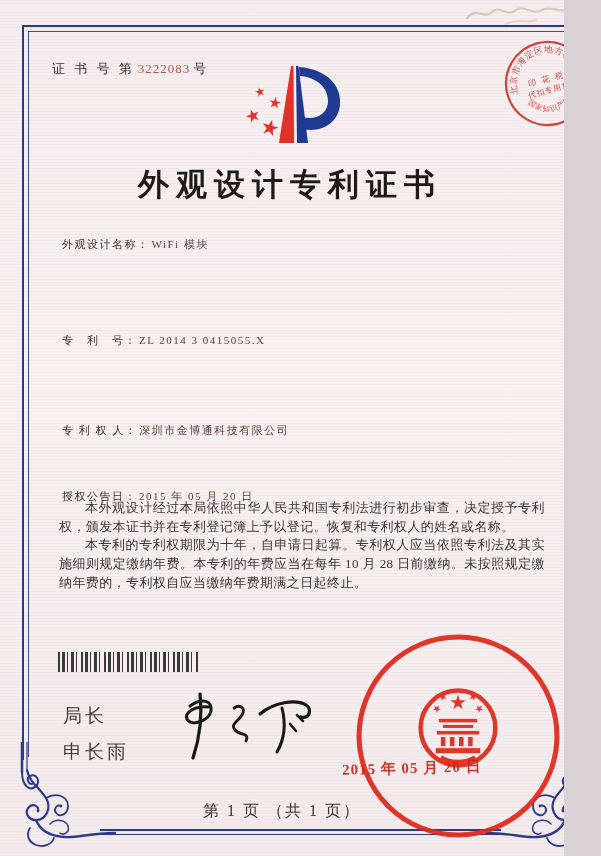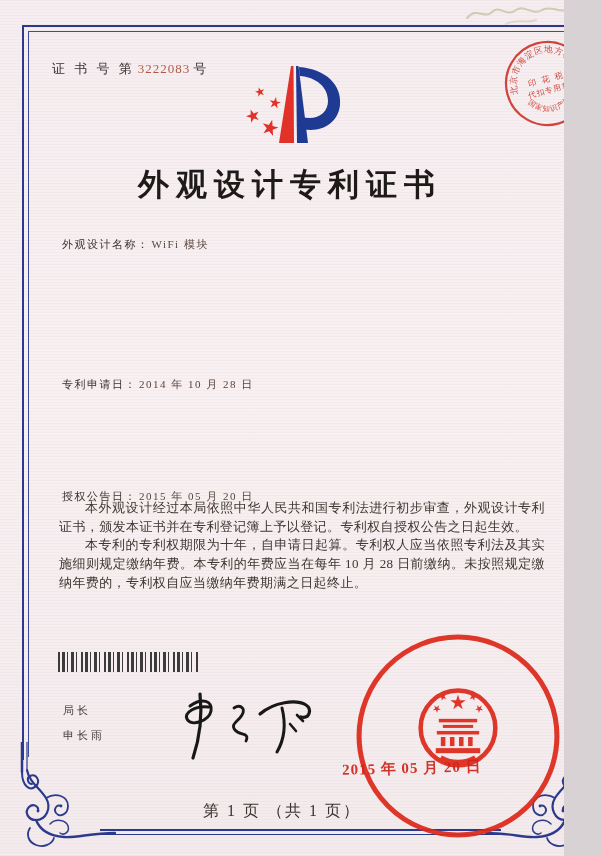--- a/index.html
+++ b/index.html
@@ -37,21 +37,21 @@
     font-size:13px;line-height:18.7px;letter-spacing:.4px;color:#3f3631;text-align:justify;}
   .body-text p{margin:0;text-indent:2em;}
   
   .barcode{position:absolute;left:58px;top:652px;width:140px;height:20px;opacity:.85;
     background:repeating-linear-gradient(90deg,
       #1c1c1c 0 2px,#f6eef0 2px 4px,#1c1c1c 4px 7px,#f6eef0 7px 9px,
       #1c1c1c 9px 10px,#f6eef0 10px 13px,#1c1c1c 13px 16px,#f6eef0 16px 18px,
       #1c1c1c 18px 19px,#f6eef0 19px 23px);}
   .officer{position:absolute;left:63px;top:703px;
     font-family:"Liberation Sans","DejaVu Sans",sans-serif;
-    font-size:11px;color:#403c3a;letter-spacing:3px;}
+    font-size:19px;color:#403c3a;letter-spacing:3px;}
   .officer div{margin-bottom:10px;}
   .signature{position:absolute;left:160px;top:686px;width:160px;height:80px;}
   .main-seal{position:absolute;left:352px;top:630px;width:212px;height:212px;opacity:.93;}
   .seal-date{position:absolute;left:342px;top:759px;font-size:15px;font-weight:bold;
     color:#d02418;letter-spacing:1px;transform:rotate(-1.5deg);opacity:.92;}
   .footer{position:absolute;left:0;top:801px;width:100%;text-align:center;
     font-size:16px;color:#3b332f;letter-spacing:2px;}
   svg text{font-family:"Liberation Serif","DejaVu Serif",serif;}
 </style>
 </head>
@@ -143,29 +143,32 @@
       <use href="#star" transform="translate(15,58) scale(7) rotate(-20)" fill="#e13128"></use>
       <use href="#star" transform="translate(32,70) scale(8.5) rotate(15)" fill="#e13128"></use>
     </svg>
   </div>
 
   <h1 class="title">外观设计专利证书</h1>
 
   <div class="field" style="top:237px">
     <span class="lbl">外观设计名称：</span><span class="val">WiFi 模块</span>
   </div>
-  <div class="field" style="top:377px">
-    <span class="lbl">专利申请日：</span><span class="val">2014 年 10 月 28 日</span>
+  <div class="field" style="top:333px">
+    <span class="lbl">专　利　号：</span><span class="val">ZL 2014 3 0415055.X</span>
+  </div>
+  <div class="field" style="top:423px">
+    <span class="lbl">专 利 权 人：</span><span class="val">深圳市金博通科技有限公司</span>
   </div>
   <div class="field" style="top:489px">
     <span class="lbl">授权公告日：</span><span class="val">2015 年 05 月 20 日</span>
   </div>
 
   <div class="body-text">
-    <p>本外观设计经过本局依照中华人民共和国专利法进行初步审查，外观设计专利证书，颁发本证书并在专利登记簿上予以登记。专利权自授权公告之日起生效。</p>
+    <p>本外观设计经过本局依照中华人民共和国专利法进行初步审查，决定授予专利权，颁发本证书并在专利登记簿上予以登记。恢复和专利权人的姓名或名称。</p>
     <p>本专利的专利权期限为十年，自申请日起算。专利权人应当依照专利法及其实施细则规定缴纳年费。本专利的年费应当在每年 10 月 28 日前缴纳。未按照规定缴纳年费的，专利权自应当缴纳年费期满之日起终止。</p>
   </div>
 
   <div class="barcode"></div>
 
   <div class="officer">
     <div>局长</div>
     <div>申长雨</div>
   </div>
 

